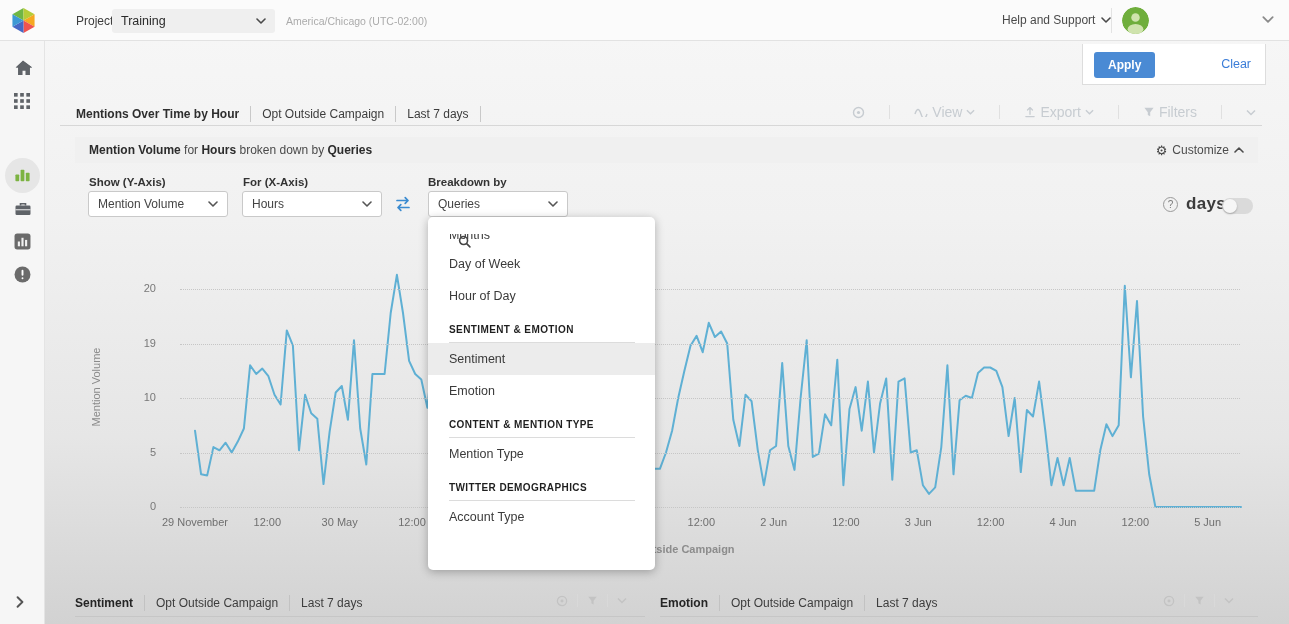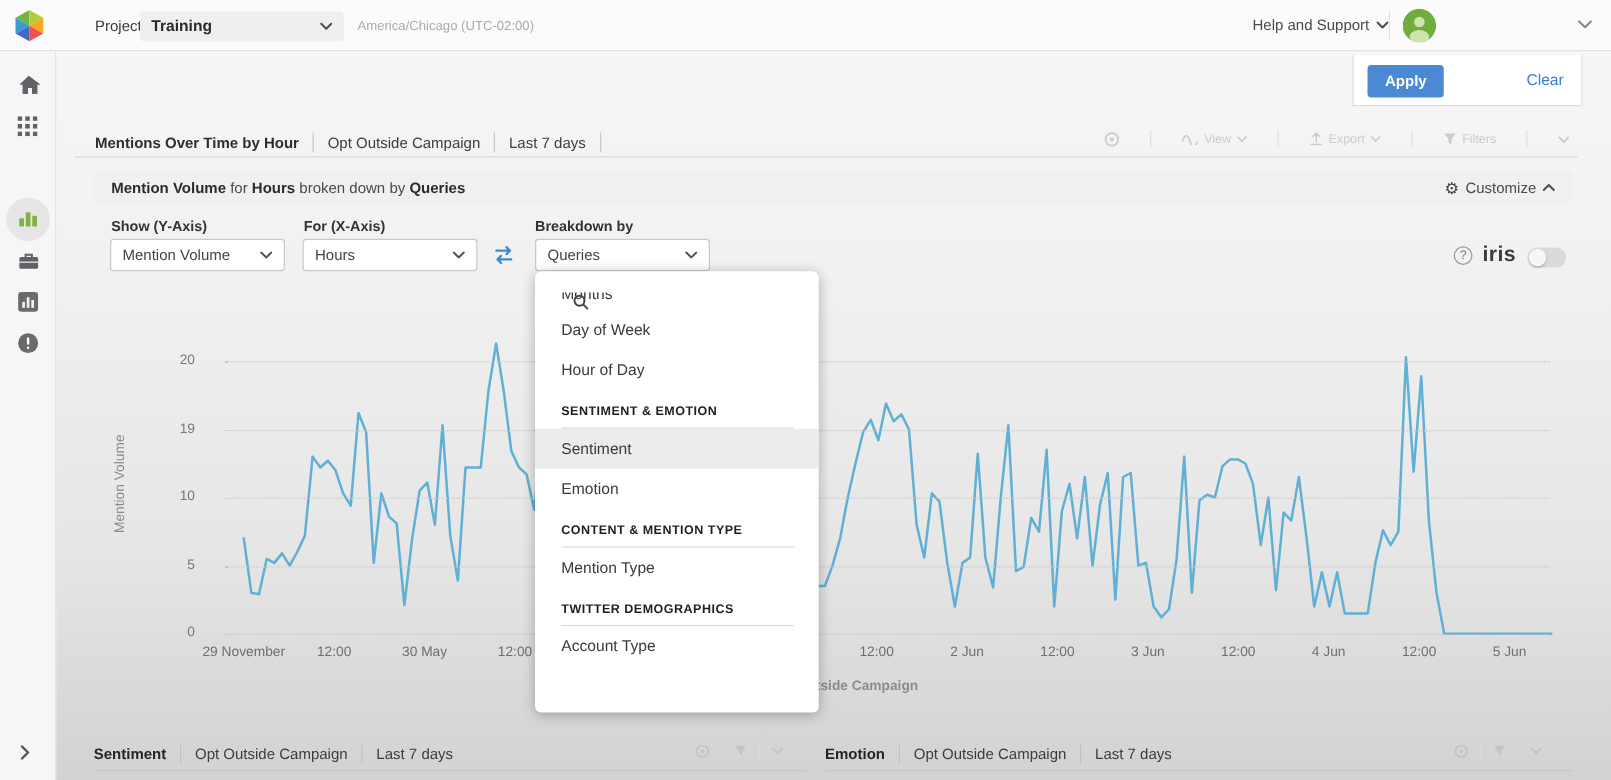--- a/index.html
+++ b/index.html
@@ -9,21 +9,21 @@
 
   
   .top-strip{position:absolute;left:100px;top:0;width:1152px;height:3px;background:#141414;}
 
   
   .topbar{position:absolute;left:0;top:0;width:1289px;height:41px;background:#fbfbfb;border-bottom:1px solid #e2e2e2;z-index:30;}
   .logo{position:absolute;left:10px;top:7px;width:27px;height:27px;}
   .project-label{position:absolute;left:76px;top:14px;font-size:12px;color:#3c3c3c;}
   .project-select{position:absolute;left:112px;top:9px;width:163px;height:24px;background:#efefef;border-radius:3px;
     display:flex;align-items:center;padding:0 9px;cursor:pointer;}
-  .project-select .pv{font-size:12.5px;font-weight:bold;color:#2a2a2a;flex:1;}
+  .project-select .pv{font-size:12.5px;font-weight:normal;color:#2a2a2a;flex:1;}
   .tz{position:absolute;left:286px;top:15px;font-size:10.5px;color:#ababab;}
   .help{position:absolute;left:1002px;top:13px;display:flex;align-items:center;gap:6px;font-size:12px;color:#4a4a4a;cursor:pointer;}
   .tb-divider{position:absolute;left:1111px;top:8px;width:1px;height:25px;background:#e3e3e3;}
   .avatar{position:absolute;left:1122px;top:7px;width:27px;height:27px;border-radius:50%;overflow:hidden;cursor:pointer;}
   .far-chev{position:absolute;left:1262px;top:16px;color:#8a8a8a;cursor:pointer;}
 
   
   .sidebar{position:absolute;left:0;top:41px;width:45px;height:583px;background:#f6f6f6;border-right:1px solid #e4e4e4;z-index:25;}
   .side-ico{position:absolute;left:14px;width:18px;height:18px;cursor:pointer;color:#5f6368;}
   .active-circle{position:absolute;left:5px;top:117px;width:35px;height:35px;border-radius:50%;background:#e6e6e6;}
@@ -34,21 +34,21 @@
   .apply-btn{position:absolute;left:11px;top:8px;background:#4a8ad4;color:#fff;font-size:12px;font-weight:bold;
     border:none;border-radius:3px;padding:6px 14px;cursor:pointer;font-family:"Liberation Sans",sans-serif;}
   .clear-link{position:absolute;right:14px;top:13px;color:#3b7dd8;font-size:12.5px;cursor:pointer;}
 
   
   .tabrow{position:absolute;left:75px;top:103px;height:22px;display:flex;align-items:center;}
   .tabrow .tab{font-size:12px;color:#3d3d3d;padding:0 11px;white-space:nowrap;cursor:pointer;}
   .tabrow .tab.first{font-weight:bold;color:#2e2e2e;padding-left:1px;}
   .tabrow .tsep{width:1px;height:16px;background:#c9c9c9;}
   .tab-underline{position:absolute;left:60px;top:125px;width:1202px;height:1px;background:#d7d7d7;}
-  .faded-toolbar{position:absolute;right:33px;top:104px;display:flex;align-items:center;gap:24px;color:#c7ccd1;font-size:10px;z-index:5;}
+  .faded-toolbar{position:absolute;right:33px;top:104px;display:flex;align-items:center;gap:24px;color:#c7ccd1;font-size:14px;z-index:5;}
   .faded-toolbar .fsep{width:1px;height:14px;background:#e0e0e0;}
   .faded-toolbar .fitem{display:flex;align-items:center;gap:4px;cursor:pointer;}
 
   
   .titlebar{position:absolute;left:75px;top:137px;width:1183px;height:26px;background:#f0f0f0;display:flex;align-items:center;
     padding:0 14px;font-size:12px;color:#4a4a4a;}
   .titlebar b{color:#2c2c2c;}
   .titlebar .gap{white-space:pre;}
   .customize{margin-left:auto;display:flex;align-items:center;gap:5px;color:#4c4c4c;font-size:12px;cursor:pointer;}
   .gear{font-size:13px;line-height:1;color:#444;}
@@ -309,21 +309,21 @@
   </div>
   <span class="ctrl-label" style="left:428px;">Breakdown by</span>
   <div class="sel" style="left:428px;">
     <span class="sv">Queries</span>
     <svg width="10" height="6" viewBox="0 0 10 6">
         <path d="M1 1l4 4 4-4" fill="none" stroke="#555" stroke-width="1.6" stroke-linecap="round" stroke-linejoin="round"></path>
       </svg>
   </div>
 
   <div class="iris-q">?</div>
-  <span class="iris-label">iris</span>
+  <span class="iris-label">days</span>
   <div class="iris-toggle">
     <div class="iris-knob"></div>
   </div>
 
   <div id="chart-layer">
     <div class="ylabel">Mention Volume</div>
     <svg id="line-svg" viewBox="0 0 1046 240" preserveAspectRatio="none">
         <polyline points="0.0,162.7 6.1,206.3 12.2,207.4 18.4,179.1 24.5,182.3 30.6,174.7 36.7,184.5 42.8,173.6 48.9,160.5 55.1,97.3 61.2,106.0 67.3,100.6 73.4,108.2 79.5,126.7 85.6,136.5 91.8,62.4 97.9,77.7 104.0,182.3 110.1,126.7 116.2,145.3 122.3,150.7 128.5,216.1 134.6,163.8 140.7,124.5 146.8,118.0 152.9,151.8 159.0,72.2 165.2,160.5 171.3,196.5 177.4,106.0 183.5,106.0 189.6,106.0 195.7,45.0 201.9,6.8 208.0,45.0 214.1,92.9 220.2,106.0 226.3,111.5 232.4,139.8 238.6,78.8 244.7,97.3 250.8,130.0 256.9,162.7 263.0,184.5 269.1,151.8 275.3,119.1 281.4,140.9 287.5,173.6 293.6,195.4 299.7,162.7 305.8,130.0 312.0,108.2 318.1,140.9 324.2,162.7 330.3,184.5 336.4,206.3 342.5,173.6 348.7,140.9 354.8,119.1 360.9,151.8 367.0,173.6 373.1,195.4 379.3,217.2 385.4,184.5 391.5,162.7 397.6,140.9 403.7,173.6 409.8,195.4 416.0,206.3 422.1,211.8 428.2,206.3 434.3,200.8 440.4,200.8 446.5,200.8 452.7,200.8 458.8,200.8 464.9,200.8 471.0,184.5 477.1,162.7 483.2,130.0 489.4,102.8 495.5,77.7 501.6,67.9 507.7,84.2 513.8,54.8 519.9,69.0 526.1,63.5 532.2,75.5 538.3,151.8 544.4,178.0 550.5,126.7 556.6,133.3 562.8,182.3 568.9,217.2 575.0,182.3 581.1,178.0 587.2,95.1 593.3,178.0 599.5,201.9 605.6,130.0 611.7,72.2 617.8,188.9 623.9,185.6 630.0,146.3 636.2,157.3 642.3,91.8 648.4,217.2 654.5,140.9 660.6,119.1 666.7,162.7 672.9,113.6 679.0,184.5 685.1,135.4 691.2,110.4 697.3,211.8 703.5,113.6 709.6,110.4 715.7,184.5 721.8,182.3 727.9,217.2 734.0,225.9 740.2,219.4 746.3,179.1 752.4,97.3 758.5,206.3 764.6,132.2 770.7,127.8 776.9,130.0 783.0,104.9 789.1,99.5 795.2,99.5 801.3,102.8 807.4,119.1 813.6,168.1 819.7,130.0 825.8,204.1 831.9,142.0 838.0,148.5 844.1,113.6 850.3,162.7 856.4,217.2 862.5,189.9 868.6,217.2 874.7,189.9 880.8,222.7 887.0,222.7 893.1,222.7 899.2,222.7 905.3,182.3 911.4,156.2 917.5,168.1 923.7,157.3 929.8,17.7 935.9,109.3 942.0,33.0 948.1,148.5 954.2,206.3 960.4,239.0 966.5,239.0 972.6,239.0 978.7,239.0 984.8,239.0 990.9,239.0 997.1,239.0 1003.2,239.0 1009.3,239.0 1015.4,239.0 1021.5,239.0 1027.6,239.0 1033.8,239.0 1039.9,239.0 1046.0,239.0" fill="none" stroke="#5fb0d4" stroke-width="2" stroke-linejoin="round" stroke-linecap="round"></polyline>
       </svg>
     <div class="legend">Opt Outside Campaign</div>

